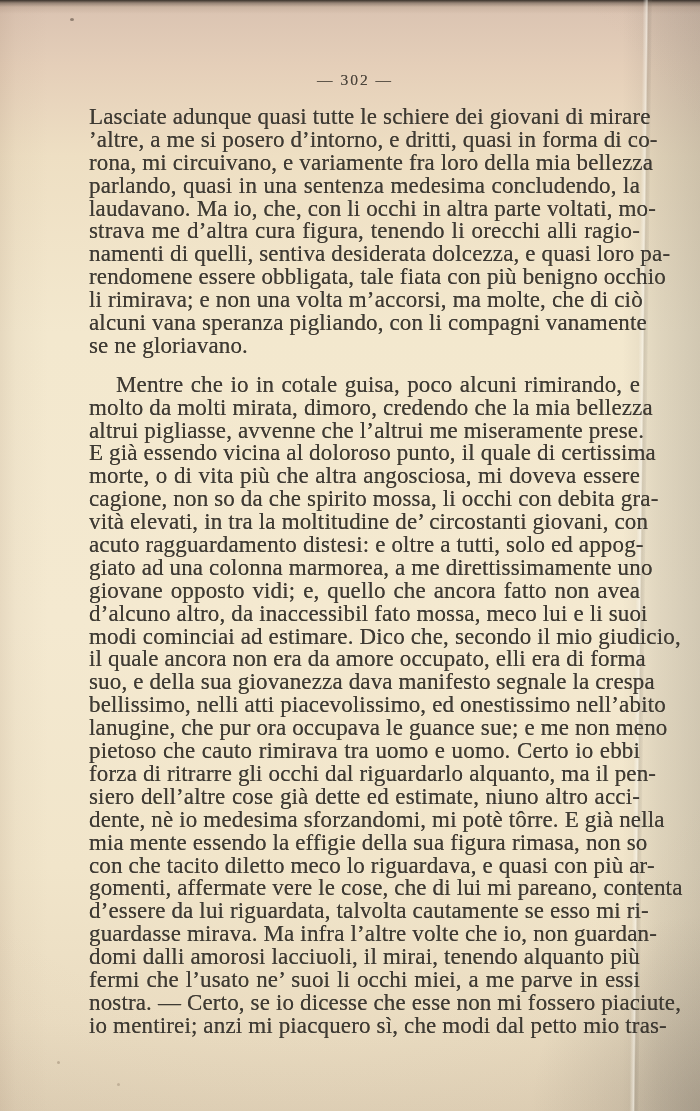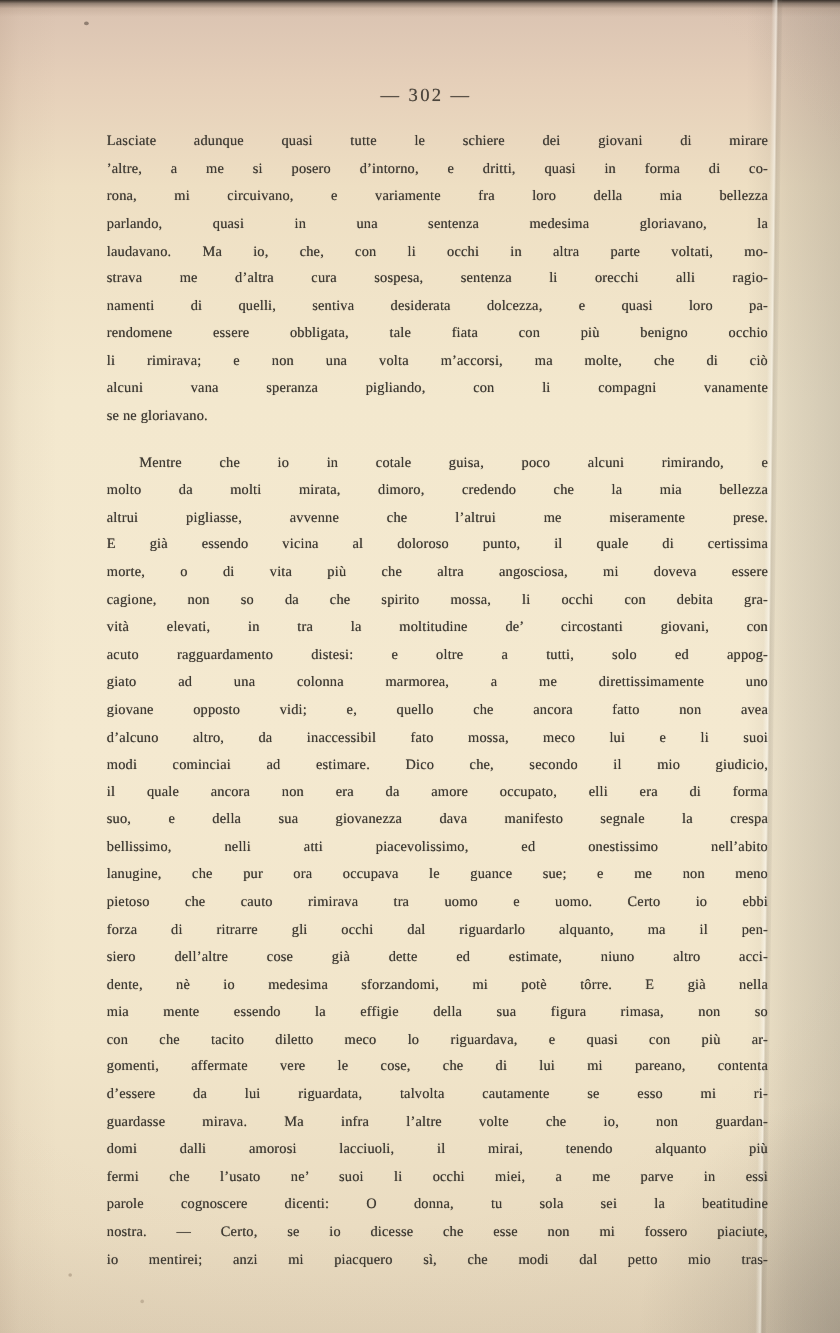--- a/index.html
+++ b/index.html
@@ -53,21 +53,21 @@
     color: #4b443b;
     text-shadow: 0 0 0.6px rgba(70,62,52,0.65);
   }
 
   .text-block {
     position: absolute;
     left: 89px;
     top: 106px;
     width: 551px;
     font-family: "Liberation Serif", "DejaVu Serif", serif;
-    font-size: 12px;
+    font-size: 23px;
     line-height: 22.9px;
     letter-spacing: 0.15px;
     color: #3e3a33;
     text-shadow: 0 0 0.6px rgba(62,56,48,0.75);
   }
 
   .ln {
     text-align: justify;
     text-align-last: justify;
     height: 22.9px;
@@ -95,23 +95,23 @@
   <div class="speck s1"></div>
   <div class="speck s2"></div>
   <div class="speck s3"></div>
 
   <div class="page-number">— 302 —</div>
 
   <div class="text-block">
     <div class="ln">Lasciate adunque quasi tutte le schiere dei giovani di mirare</div>
     <div class="ln">’altre, a me si posero d’intorno, e dritti, quasi in forma di co-</div>
     <div class="ln">rona, mi circuivano, e variamente fra loro della mia bellezza</div>
-    <div class="ln">parlando, quasi in una sentenza medesima gloriavano, la</div>
+    <div class="ln">parlando, quasi in una sentenza medesima concludendo, la</div>
     <div class="ln">laudavano. Ma io, che, con li occhi in altra parte voltati, mo-</div>
-    <div class="ln">strava me d’altra cura sospesa, sentenza li orecchi alli ragio-</div>
+    <div class="ln">strava me d’altra cura figura, tenendo li orecchi alli ragio-</div>
     <div class="ln">namenti di quelli, sentiva desiderata dolcezza, e quasi loro pa-</div>
     <div class="ln">rendomene essere obbligata, tale fiata con più benigno occhio</div>
     <div class="ln">li rimirava; e non una volta m’accorsi, ma molte, che di ciò</div>
     <div class="ln">alcuni vana speranza pigliando, con li compagni vanamente</div>
     <div class="ln end">se ne gloriavano.</div>
     <div class="ln indent">Mentre che io in cotale guisa, poco alcuni rimirando, e</div>
     <div class="ln">molto da molti mirata, dimoro, credendo che la mia bellezza</div>
     <div class="ln">altrui pigliasse, avvenne che l’altrui me miseramente prese.</div>
     <div class="ln">E già essendo vicina al doloroso punto, il quale di certissima</div>
     <div class="ln">morte, o di vita più che altra angosciosa, mi doveva essere</div>
@@ -130,18 +130,17 @@
     <div class="ln">forza di ritrarre gli occhi dal riguardarlo alquanto, ma il pen-</div>
     <div class="ln">siero dell’altre cose già dette ed estimate, niuno altro acci-</div>
     <div class="ln">dente, nè io medesima sforzandomi, mi potè tôrre. E già nella</div>
     <div class="ln">mia mente essendo la effigie della sua figura rimasa, non so</div>
     <div class="ln">con che tacito diletto meco lo riguardava, e quasi con più ar-</div>
     <div class="ln">gomenti, affermate vere le cose, che di lui mi pareano, contenta</div>
     <div class="ln">d’essere da lui riguardata, talvolta cautamente se esso mi ri-</div>
     <div class="ln">guardasse mirava. Ma infra l’altre volte che io, non guardan-</div>
     <div class="ln">domi dalli amorosi lacciuoli, il mirai, tenendo alquanto più</div>
     <div class="ln">fermi che l’usato ne’ suoi li occhi miei, a me parve in essi</div>
-    <div class="ln">parole cognoscere dicenti: O donna, tu sola sei la beatitudine</div>
     <div class="ln">nostra. — Certo, se io dicesse che esse non mi fossero piaciute,</div>
     <div class="ln">io mentirei; anzi mi piacquero sì, che modi dal petto mio tras-</div>
   </div>
 
 </div>
 
 </body></html>

